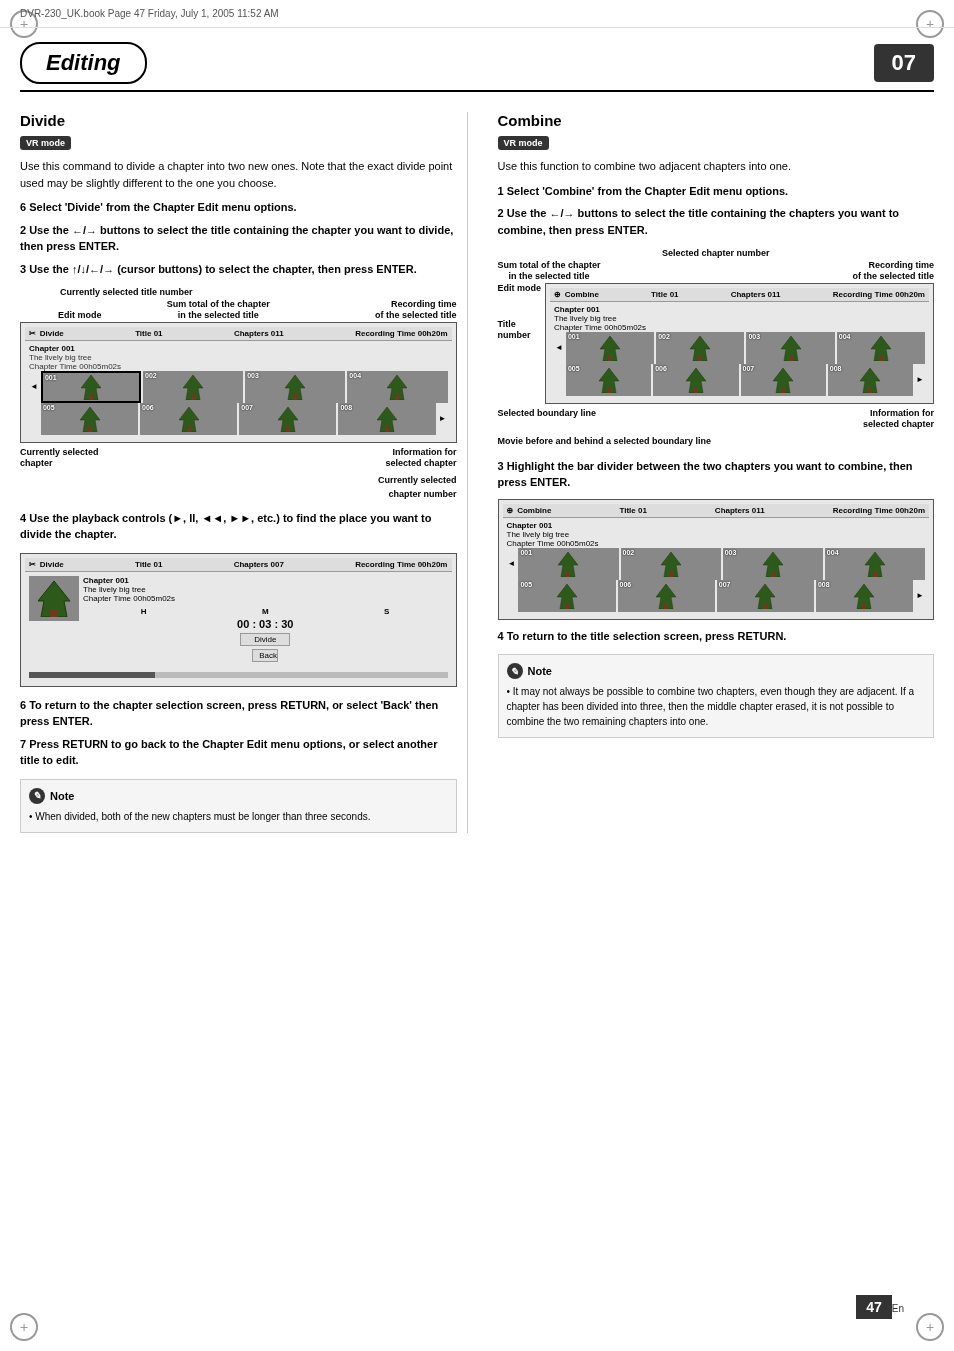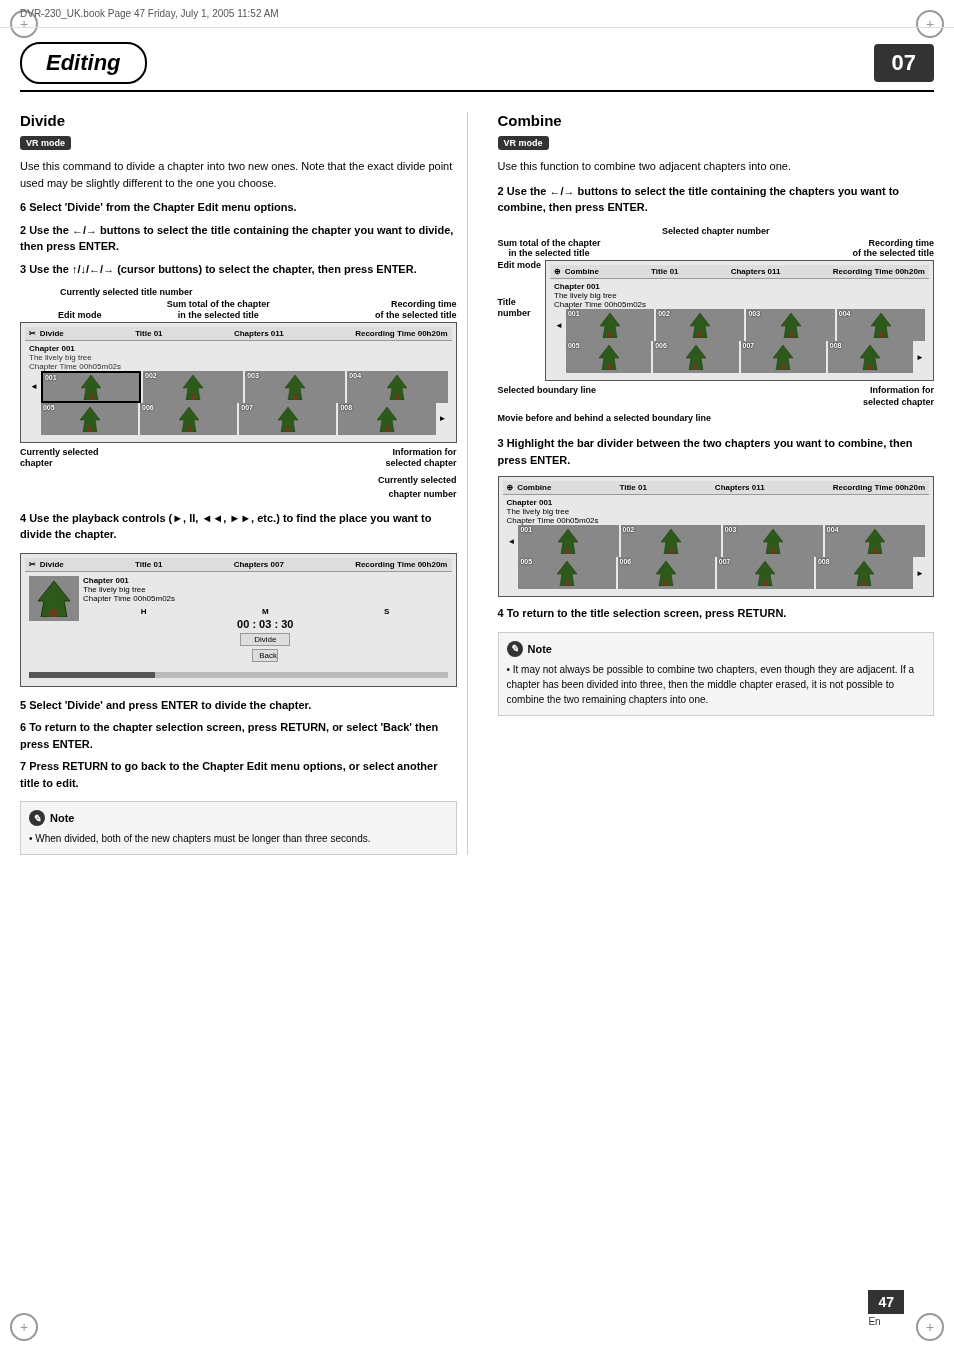--- a/index.html
+++ b/index.html
@@ -318,24 +318,25 @@
       line-height: 1.5;
     }
 
     .note-bullet::before {
       content: '• ';
     }
 
     
     .page-bottom {
       position: absolute;
-      bottom: 24px;
+      bottom: 32px;
       right: 50px;
       display: flex;
-      flex-direction: column;
+      flex-direction: row;
+      align-items: center;
     }
 
     .page-number-box {
       background: #333;
       color: #fff;
       font-size: 14px;
       font-weight: bold;
       padding: 4px 10px;
     }
 
@@ -553,40 +554,40 @@
             <div class="divide-btn">Divide</div>
             <div class="back-btn">Back</div>
           </div>
         </div>
         <div class="progress-bar">
           <div class="progress-fill"></div>
         </div>
       </div>
     </div>
 
-    <p class="step-text">5   Select 'Divide' and press ENTER to divide the chapter.</p>
     <p class="step-text">6   To return to the chapter selection screen, press RETURN, or select 'Back' then press ENTER.</p>
     <p class="step-text">7   Press RETURN to go back to the Chapter Edit menu options, or select another title to edit.</p>
 
     
     <div class="note-section">
       <div class="note-header">
         <div class="note-icon">✎</div>
         <span>Note</span>
       </div>
       <p class="note-bullet">When divided, both of the new chapters must be longer than three seconds.</p>
     </div>
 
   </div>
 
   <div class="right-column">
 
     <div class="section-title">Combine</div>
     <div class="vr-mode-badge">VR mode</div>
     <p class="body-text">Use this function to combine two adjacent chapters into one.</p>
+    <p class="step-text">1   Select 'Combine' from the Chapter Edit menu options.</p>
     <p class="step-text">2   Use the ←/→ buttons to select the title containing the chapters you want to combine, then press ENTER.</p>
 
     
     <div class="diagram-area">
 
       <div style="text-align:center;font-size:9px;font-weight:bold;margin-bottom:2px;">Selected chapter number</div>
 
       <div style="display:flex;justify-content:space-between;align-items:flex-end;margin-bottom:1px;">
         <div style="font-size:9px;font-weight:bold;text-align:center;line-height:1.2;">Sum total of the chapter<br>in the selected title</div>
         <div style="font-size:9px;font-weight:bold;text-align:right;line-height:1.2;">Recording time<br>of the selected title</div>

